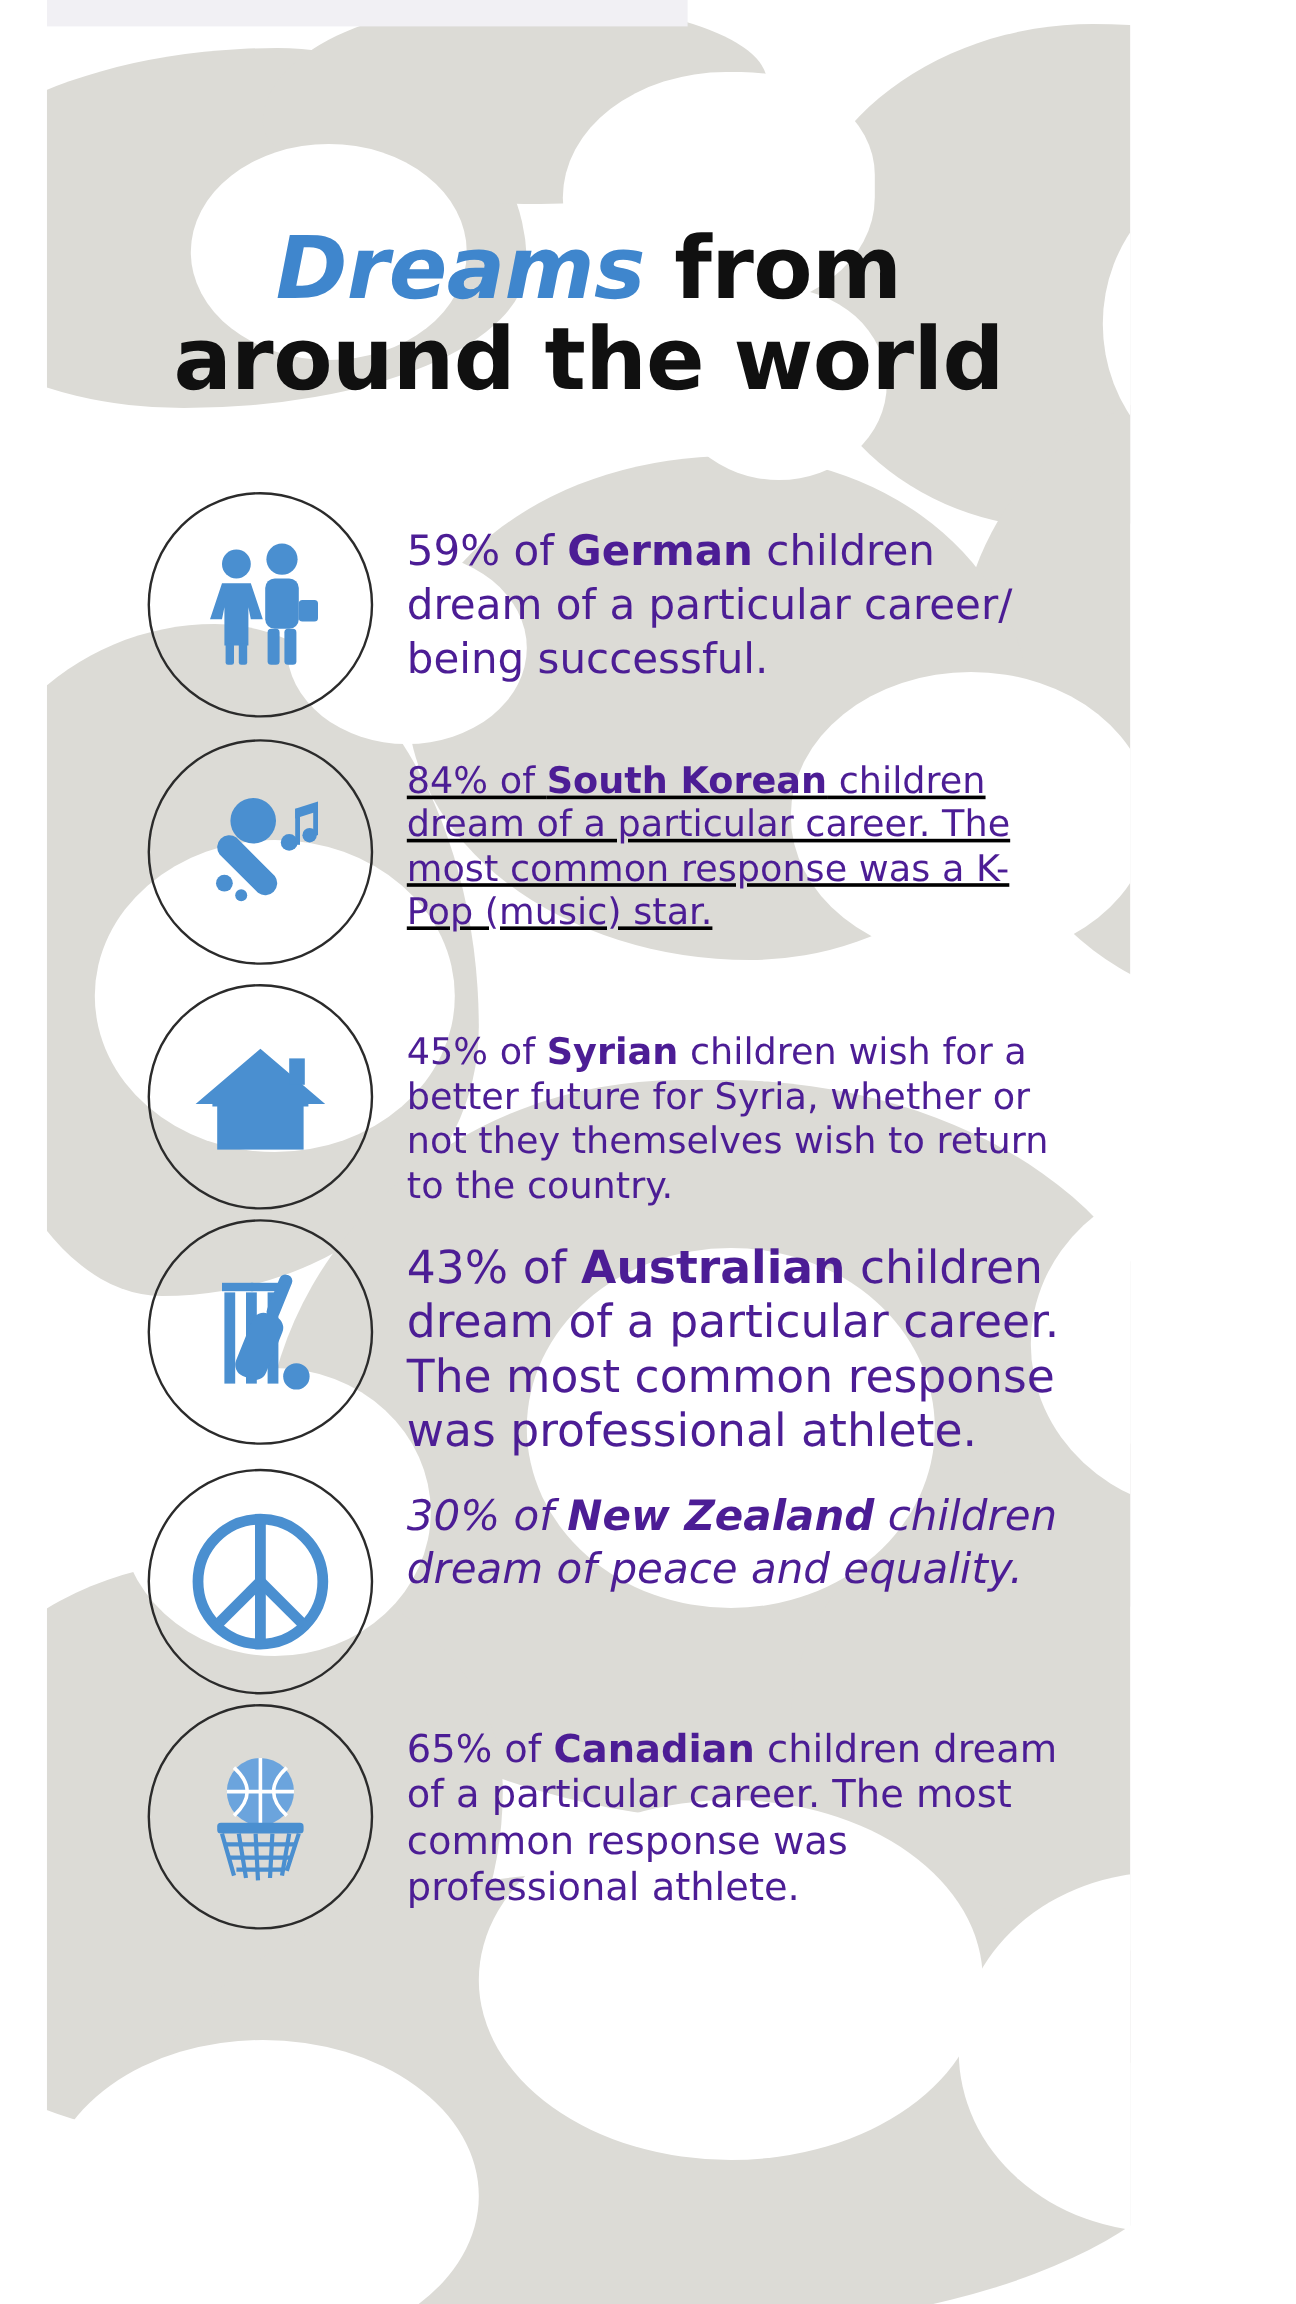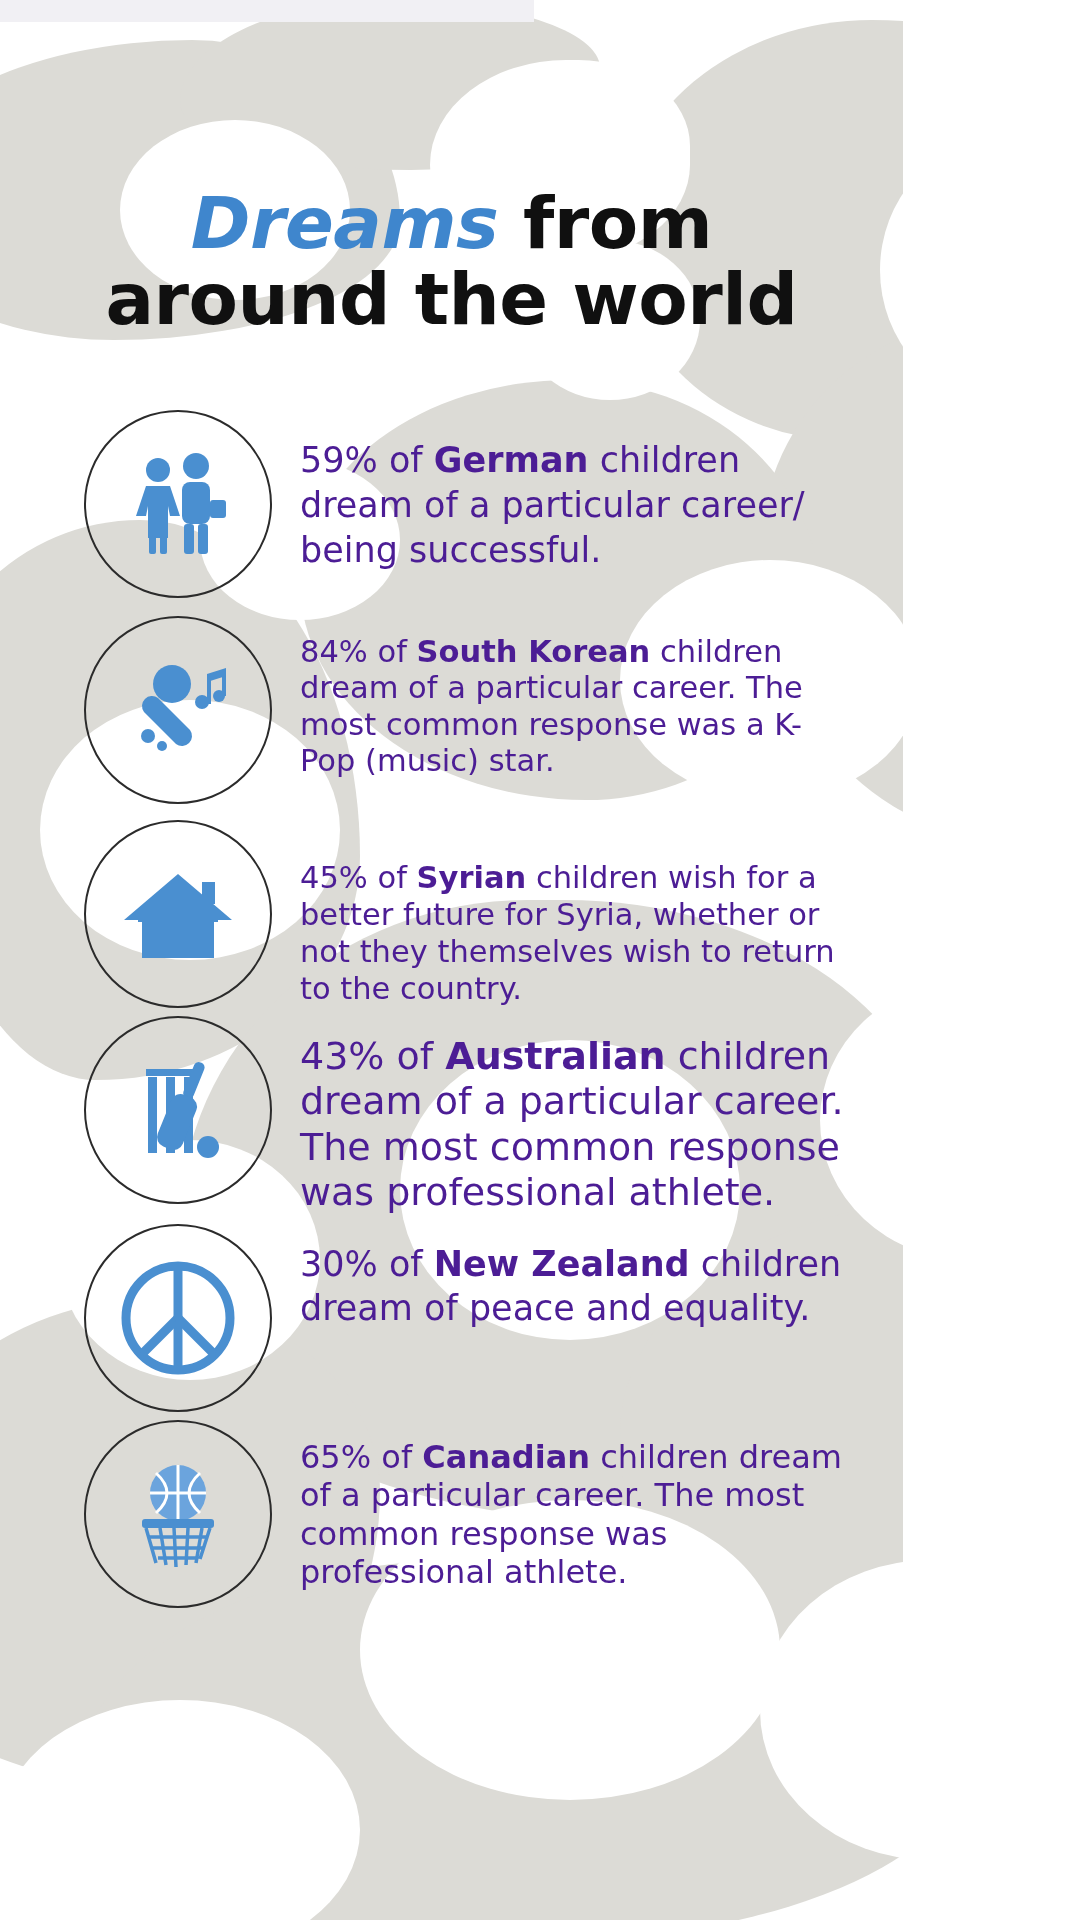--- a/index.html
+++ b/index.html
@@ -13,20 +13,21 @@
     font-family: "DejaVu Sans", sans-serif;
     overflow: hidden;
   }
 
   #page {
     position: relative;
     width: 903px;
     height: 1920px;
     background: #ffffff;
     overflow: hidden;
+    margin-left: 39px;
   }
 
   
   #map-bg {
     position: absolute;
     inset: 0;
     background: #ffffff;
     overflow: hidden;
   }
   #map-bg .landmass {
@@ -127,24 +128,24 @@
 
   
   .row-german .text p      { font-size: 35px; line-height: 1.29; padding-top: 10px; }
   .row-korean .text p      { font-size: 30.5px; line-height: 1.2; }
   .row-syrian .text p      { font-size: 30.5px; line-height: 1.22; }
   .row-australian .text p  { font-size: 38px; line-height: 1.2; }
   .row-newzealand .text p  { font-size: 35px; line-height: 1.26; }
   .row-canadian .text p    { font-size: 32px; line-height: 1.2; }
 
   .row-german  { margin-bottom: 18px; }
-  .row-korean  { margin-bottom: 16px; }
+  .row-korean  { margin-bottom: 16px; text-decoration: underline; }
   .row-syrian  { margin-bottom: 8px; align-items: flex-end; }
   .row-australian { margin-bottom: 8px; }
-  .row-newzealand { margin-bottom: 8px; }
+  .row-newzealand { margin-bottom: 8px; font-style: italic; }
 
   .row .text b { font-weight: bold; }
 
   svg { display: block; }
 </style>
 </head>
 <body>
 
 <div id="page">
 

